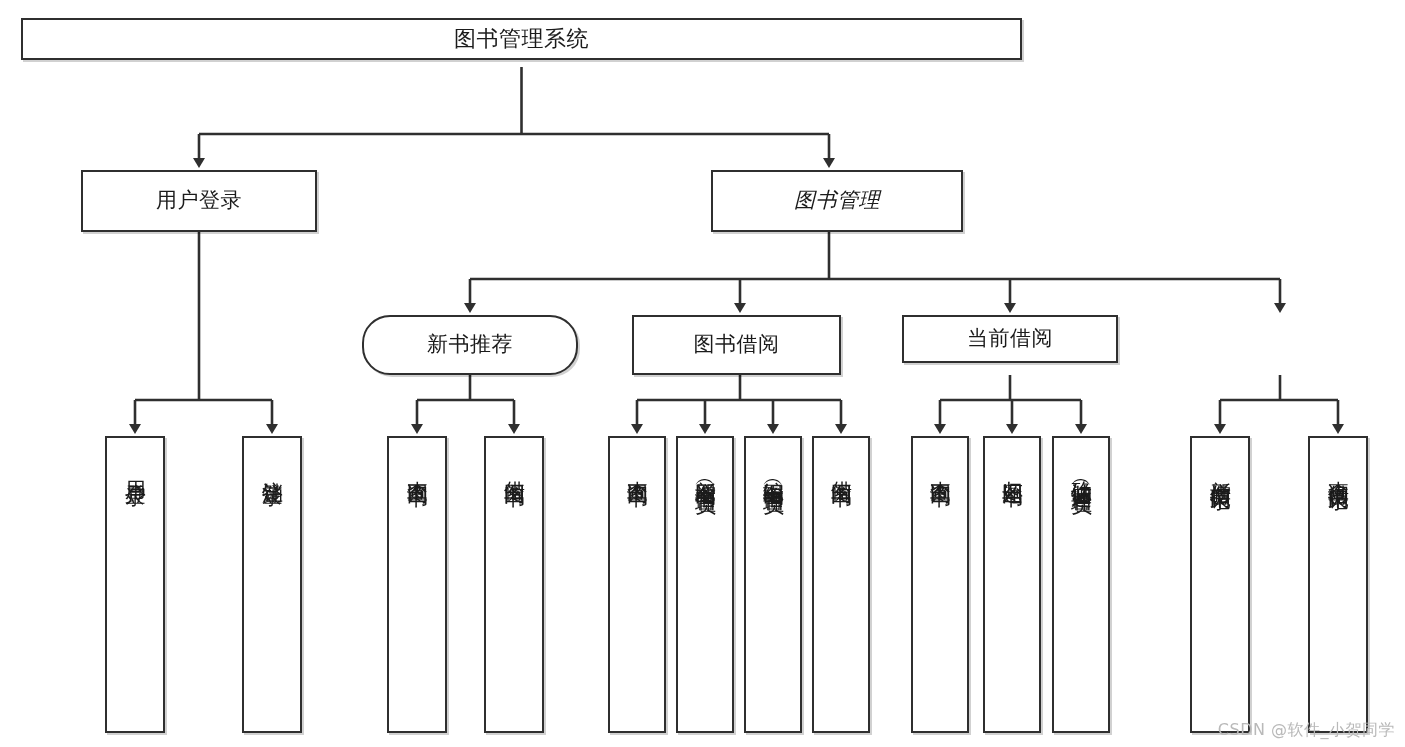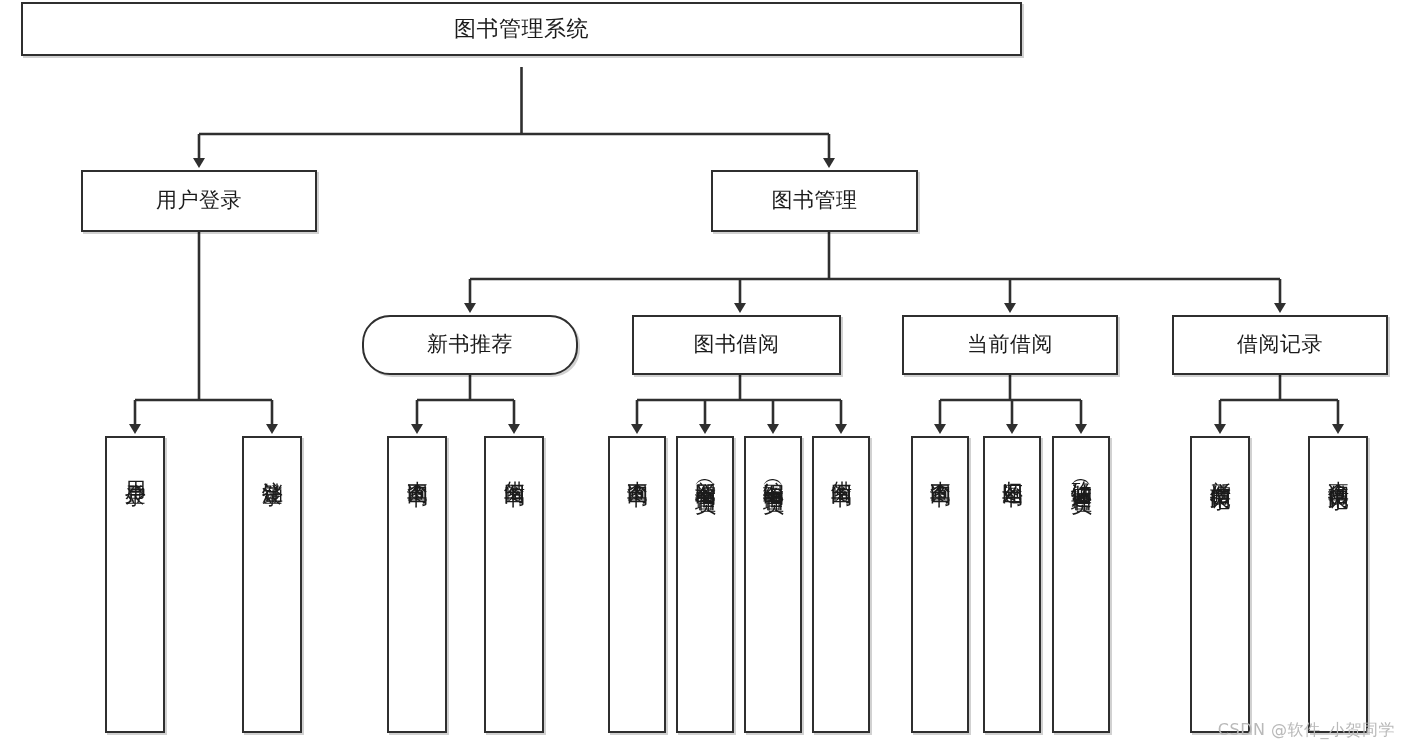--- a/index.html
+++ b/index.html
@@ -107,42 +107,39 @@
         <path d="M940,400 L940,425" marker-end="url(#arrow)"></path>
         <path d="M1012,400 L1012,425" marker-end="url(#arrow)"></path>
         <path d="M1081,400 L1081,425" marker-end="url(#arrow)"></path>
         <path d="M1280,375 L1280,400"></path>
         <path d="M1220,400 L1338,400"></path>
         <path d="M1220,400 L1220,425" marker-end="url(#arrow)"></path>
         <path d="M1338,400 L1338,425" marker-end="url(#arrow)"></path>
       </g>
   </svg>
 
-  <div class="node root" style="left: 21px; top: 2px; width: 1001px; height: 54px;">
+  <div class="node root" style="left: 21px; top: 18px; width: 1001px; height: 42px;">
     <span class="label">图书管理系统</span>
   </div>
 
   <div class="node" style="left: 81px; top: 170px; width: 236px; height: 62px;">
     <span class="label">用户登录</span>
   </div>
-  <div class="node" style="left: 711px; top: 170px; width: 207px; height: 62px;">
+  <div class="node" style="left: 711px; top: 170px; width: 252px; height: 62px; font-style: italic;">
     <span class="label">图书管理</span>
   </div>
 
   <div class="node" style="left: 362px; top: 315px; width: 216px; height: 60px; border-radius: 28px;">
     <span class="label">新书推荐</span>
   </div>
   <div class="node" style="left: 632px; top: 315px; width: 209px; height: 60px;">
     <span class="label">图书借阅</span>
   </div>
-  <div class="node" style="left: 902px; top: 315px; width: 216px; height: 60px;">
+  <div class="node" style="left: 902px; top: 315px; width: 216px; height: 48px;">
     <span class="label">当前借阅</span>
-  </div>
-  <div class="node" style="left: 1172px; top: 315px; width: 216px; height: 60px;">
-    <span class="label">借阅记录</span>
   </div>
 
   <div class="node vertical" style="left: 105px; top: 436px; width: 60px; height: 297px;">
     <span class="label">用户登录</span>
   </div>
   <div class="node vertical" style="left: 242px; top: 436px; width: 60px; height: 297px;">
     <span class="label">注销登录</span>
   </div>
   <div class="node vertical" style="left: 387px; top: 436px; width: 60px; height: 297px;">
     <span class="label">查询图书</span>

